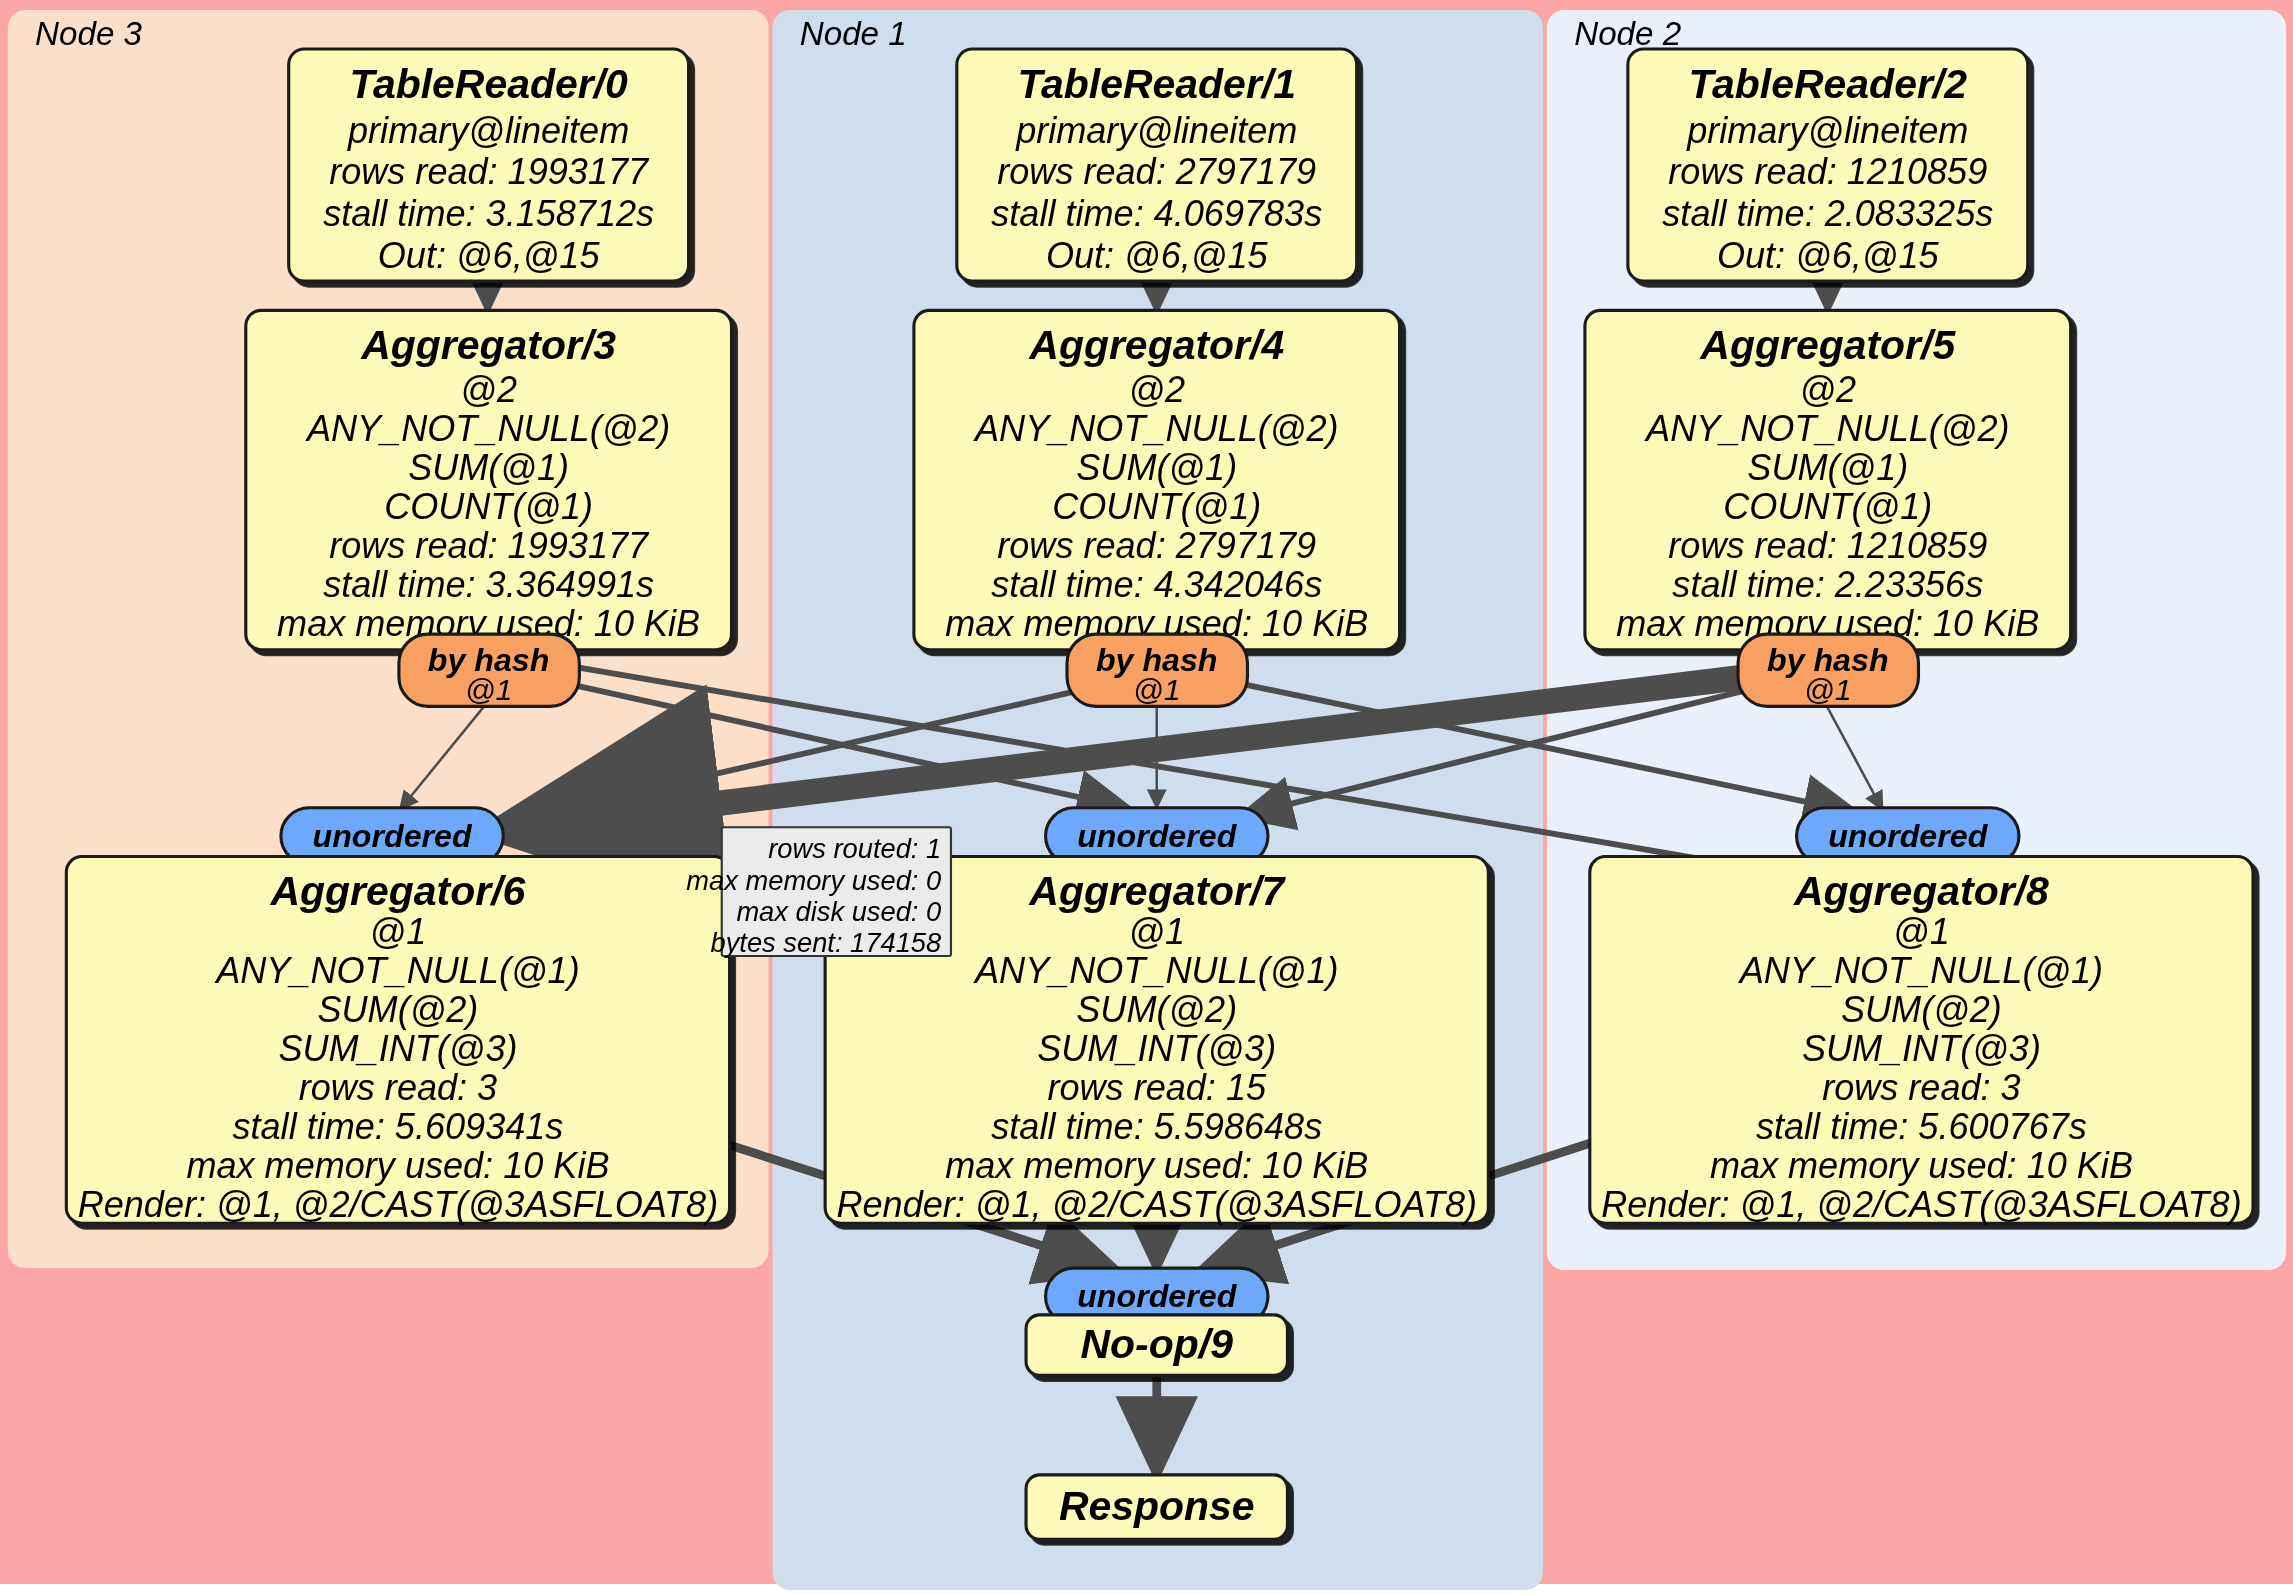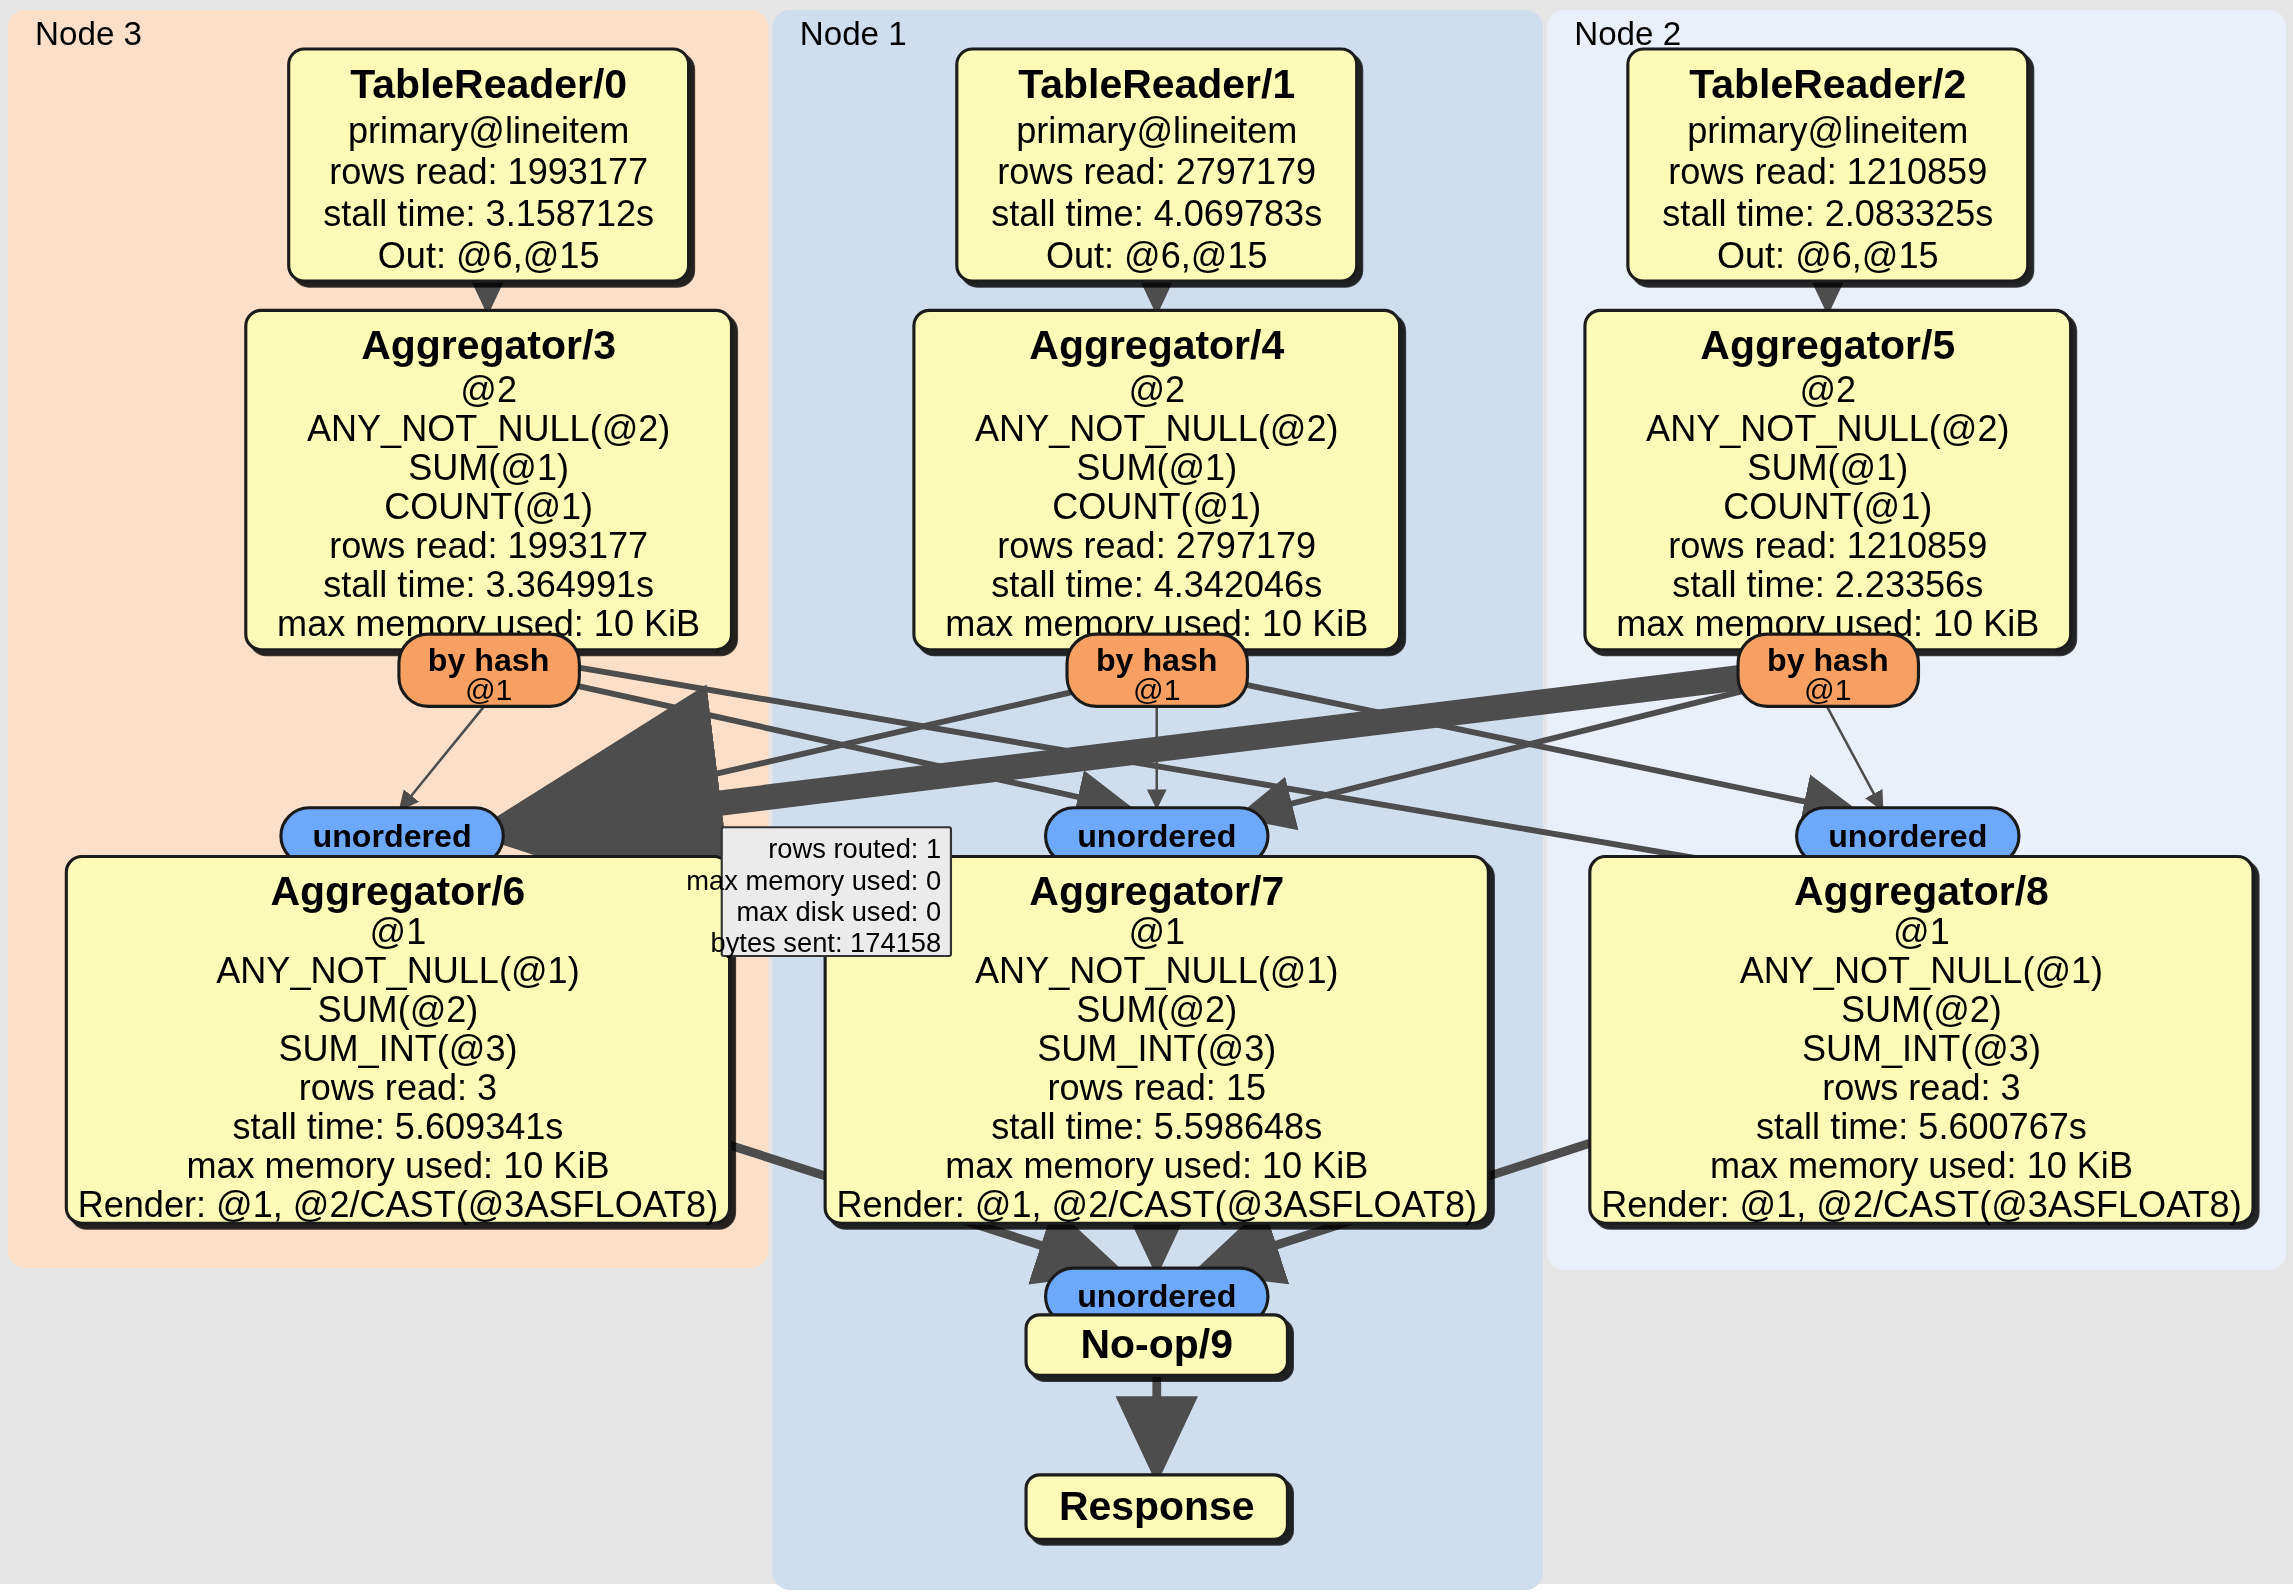--- a/index.html
+++ b/index.html
@@ -1,18 +1,18 @@
 <!DOCTYPE html>
 <html><head>
 <meta charset="utf-8">
 <style>
   html,body{margin:0;padding:0;background:#ffffff;}
   body{width:2294px;height:1596px;overflow:hidden;
        font-family:"Liberation Sans","DejaVu Sans",sans-serif;}
-  #stage{position:relative;width:2294px;height:1584px;background:#e5e5e5;}
+  #stage{position:relative;width:2294px;height:1584px;background:#fca5a5;font-style:italic;}
   svg.diagram{position:absolute;left:0;top:0;width:2294px;height:1596px;}
 
   .cluster-label{font-size:34px;fill:#000;font-family:"Liberation Sans",sans-serif;}
 
   .opnode rect{fill:#fbfbb7;stroke:#1a1a1a;stroke-width:3.2;}
   .opnode .title{font-size:42px;font-weight:bold;fill:#000;text-anchor:middle;}
   .opnode .line{font-size:37px;fill:#000;text-anchor:middle;}
 
   .hashnode rect{fill:#f7a061;stroke:#1a1a1a;stroke-width:3.2;}
   .hashnode .title{font-size:33px;font-weight:bold;fill:#000;text-anchor:middle;}

